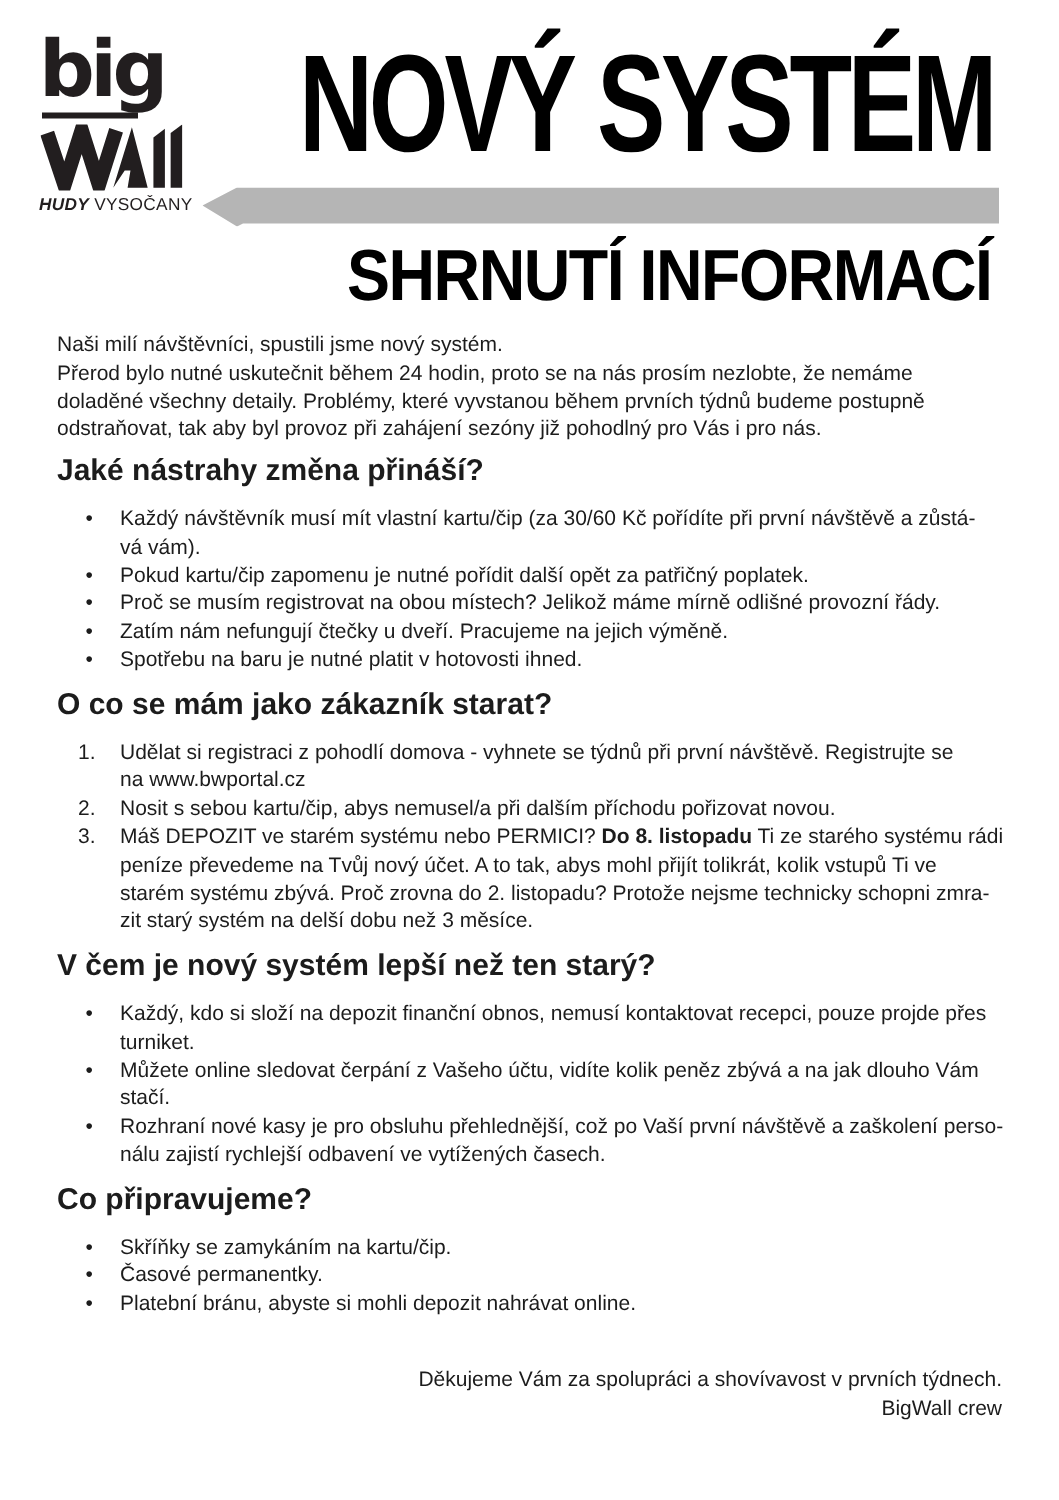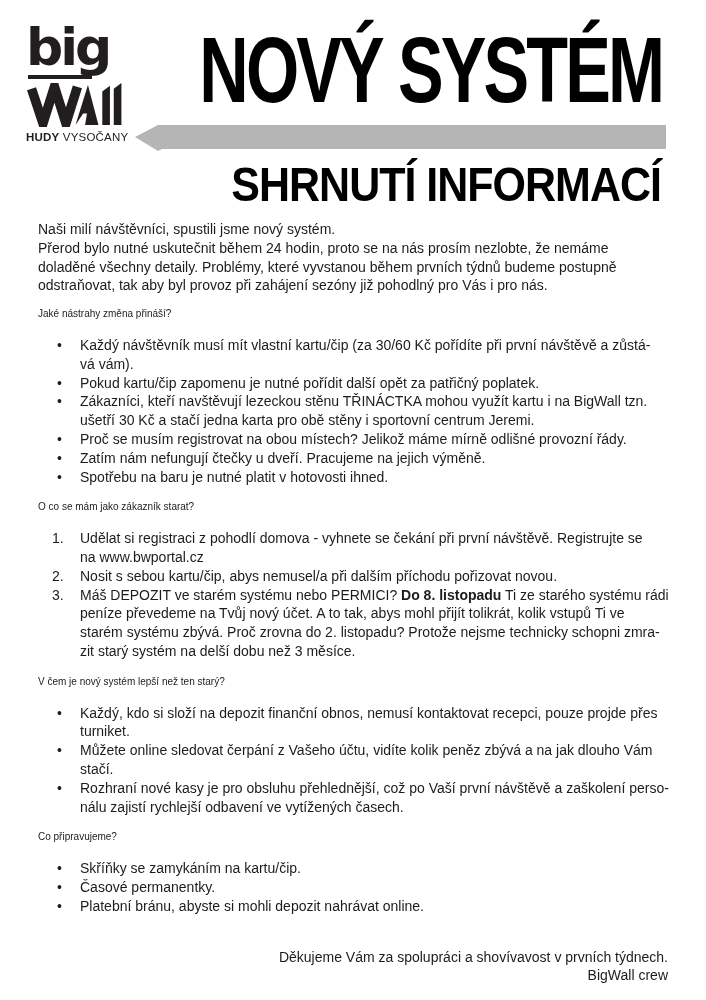--- a/index.html
+++ b/index.html
@@ -10,41 +10,41 @@
 
   
   .logo { position:absolute; left:26px; top:24px; width:110px; }
   .logo-big {
     font-family:"DejaVu Sans", sans-serif; font-weight:700;
     font-size:52px; line-height:0.92; letter-spacing:-3px; color:#221e1f;
   }
   .logo-rule { width:64px; height:4px; background:#221e1f; margin:3px 0 4px 2px; }
   .logo-wall { display:block; margin-left:1px; }
   .logo-tagline { margin-top:4px; font-size:11.5px; letter-spacing:0.2px; white-space:nowrap; color:#221e1f; }
-  .logo-tagline .bold { font-weight:700; }
+  .logo-tagline .bold { font-weight:700;font-style:italic; }
 
   
   .title {
     position:absolute; top:24px; right:44px; margin:0;
     font-weight:700; font-size:72px; line-height:1; letter-spacing:-3px;
     white-space:nowrap; color:#000;
     transform:scale(0.95,1.28); transform-origin:top right;
   }
   .arrow { position:absolute; left:135px; top:125px; }
   .subtitle {
     position:absolute; top:161px; right:45px; margin:0;
     font-weight:700; font-size:43px; line-height:1; letter-spacing:-1px;
     white-space:nowrap; color:#000;
     transform:scaleY(1.12); transform-origin:top right;
   }
 
   
   .content { position:absolute; left:38px; top:220px; width:660px; font-size:14px; line-height:18.8px; }
   .intro { margin:0; white-space:pre-line; }
-  .section-heading { margin:10px 0 0 0; font-size:10px; line-height:18.8px; font-weight:400; }
+  .section-heading { margin:10px 0 0 0; font-size:20px; line-height:18.8px; font-weight:700; }
   ul.plain, ol.plain { list-style:none; margin:12px; padding:0; counter-reset:item; }
   ul.plain li, ol.plain li { position:relative; padding-left:30px; white-space:pre-line; }
   ul.plain li::before { content:"\2022"; position:absolute; left:7px; top:0; }
   ol.plain li::before { counter-increment:item; content:counter(item) "."; position:absolute; left:2px; top:0; }
   .b { font-weight:700; }
 
   
   .closing { margin-top:32px; padding-right:30px; text-align:right; }
   .closing div { white-space:nowrap; }
 </style>
@@ -76,30 +76,28 @@
     <p class="intro">Naši milí návštěvníci, spustili jsme nový systém.
 Přerod bylo nutné uskutečnit během 24 hodin, proto se na nás prosím nezlobte, že nemáme
 doladěné všechny detaily. Problémy, které vyvstanou během prvních týdnů budeme postupně
 odstraňovat, tak aby byl provoz při zahájení sezóny již pohodlný pro Vás i pro nás.</p>
 
     <h3 class="section-heading">Jaké nástrahy změna přináší?</h3>
     <ul class="plain">
       <li>Každý návštěvník musí mít vlastní kartu/čip (za 30/60 Kč pořídíte při první návštěvě a zůstá-
 vá vám).</li>
       <li>Pokud kartu/čip zapomenu je nutné pořídit další opět za patřičný poplatek.</li>
-      <li>Zákazníci, kteří navštěvují lezeckou stěnu TŘINÁCTKA mohou využít kartu i na BigWall tzn.
-ušetří 30 Kč a stačí jedna karta pro obě stěny i sportovní centrum Jeremi.</li>
       <li>Proč se musím registrovat na obou místech? Jelikož máme mírně odlišné provozní řády.</li>
       <li>Zatím nám nefungují čtečky u dveří. Pracujeme na jejich výměně.</li>
       <li>Spotřebu na baru je nutné platit v hotovosti ihned.</li>
     </ul>
 
     <h3 class="section-heading">O co se mám jako zákazník starat?</h3>
     <ol class="plain">
-      <li>Udělat si registraci z pohodlí domova - vyhnete se čekání při první návštěvě. Registrujte se
+      <li>Udělat si registraci z pohodlí domova - vyhnete se týdnů při první návštěvě. Registrujte se
 na www.bwportal.cz</li>
       <li>Nosit s sebou kartu/čip, abys nemusel/a při dalším příchodu pořizovat novou.</li>
       <li><span>Máš DEPOZIT ve starém systému nebo PERMICI? </span><span class="b">Do 8. listopadu</span><span> Ti ze starého systému rádi
 peníze převedeme na Tvůj nový účet. A to tak, abys mohl přijít tolikrát, kolik vstupů Ti ve
 starém systému zbývá. Proč zrovna do 2. listopadu? Protože nejsme technicky schopni zmra-
 zit starý systém na delší dobu než 3 měsíce.</span></li>
     </ol>
 
     <h3 class="section-heading">V čem je nový systém lepší než ten starý?</h3>
     <ul class="plain">

